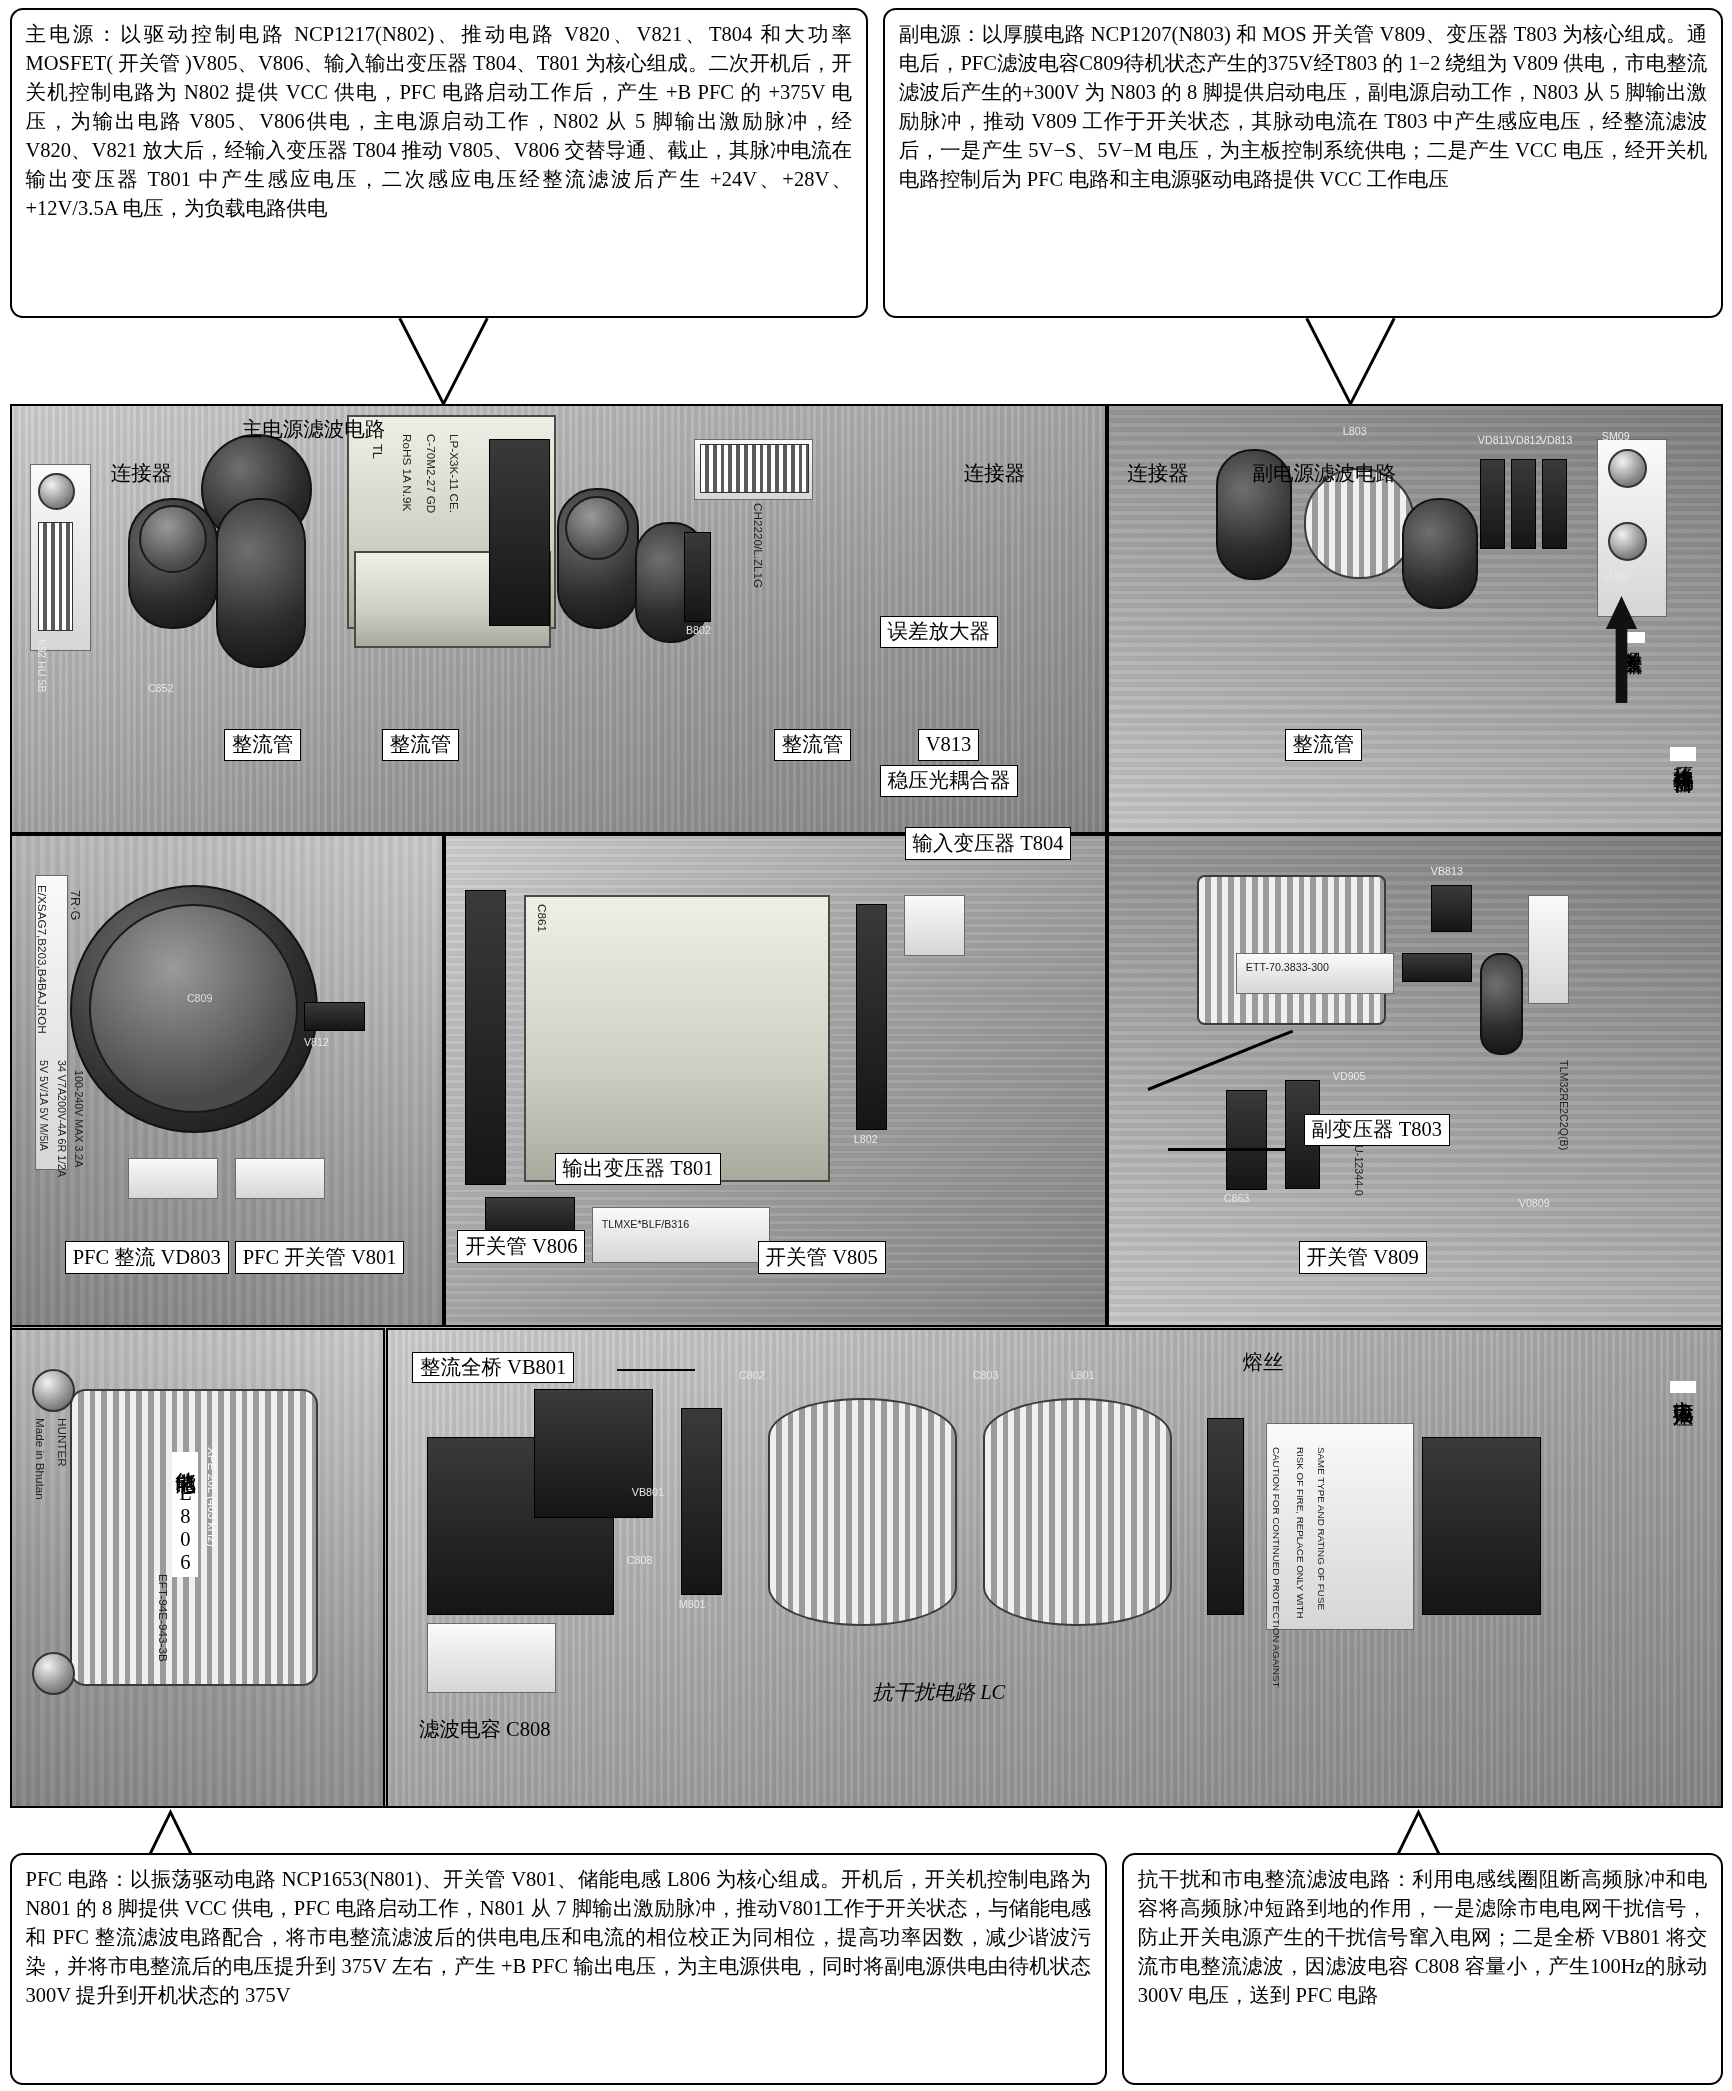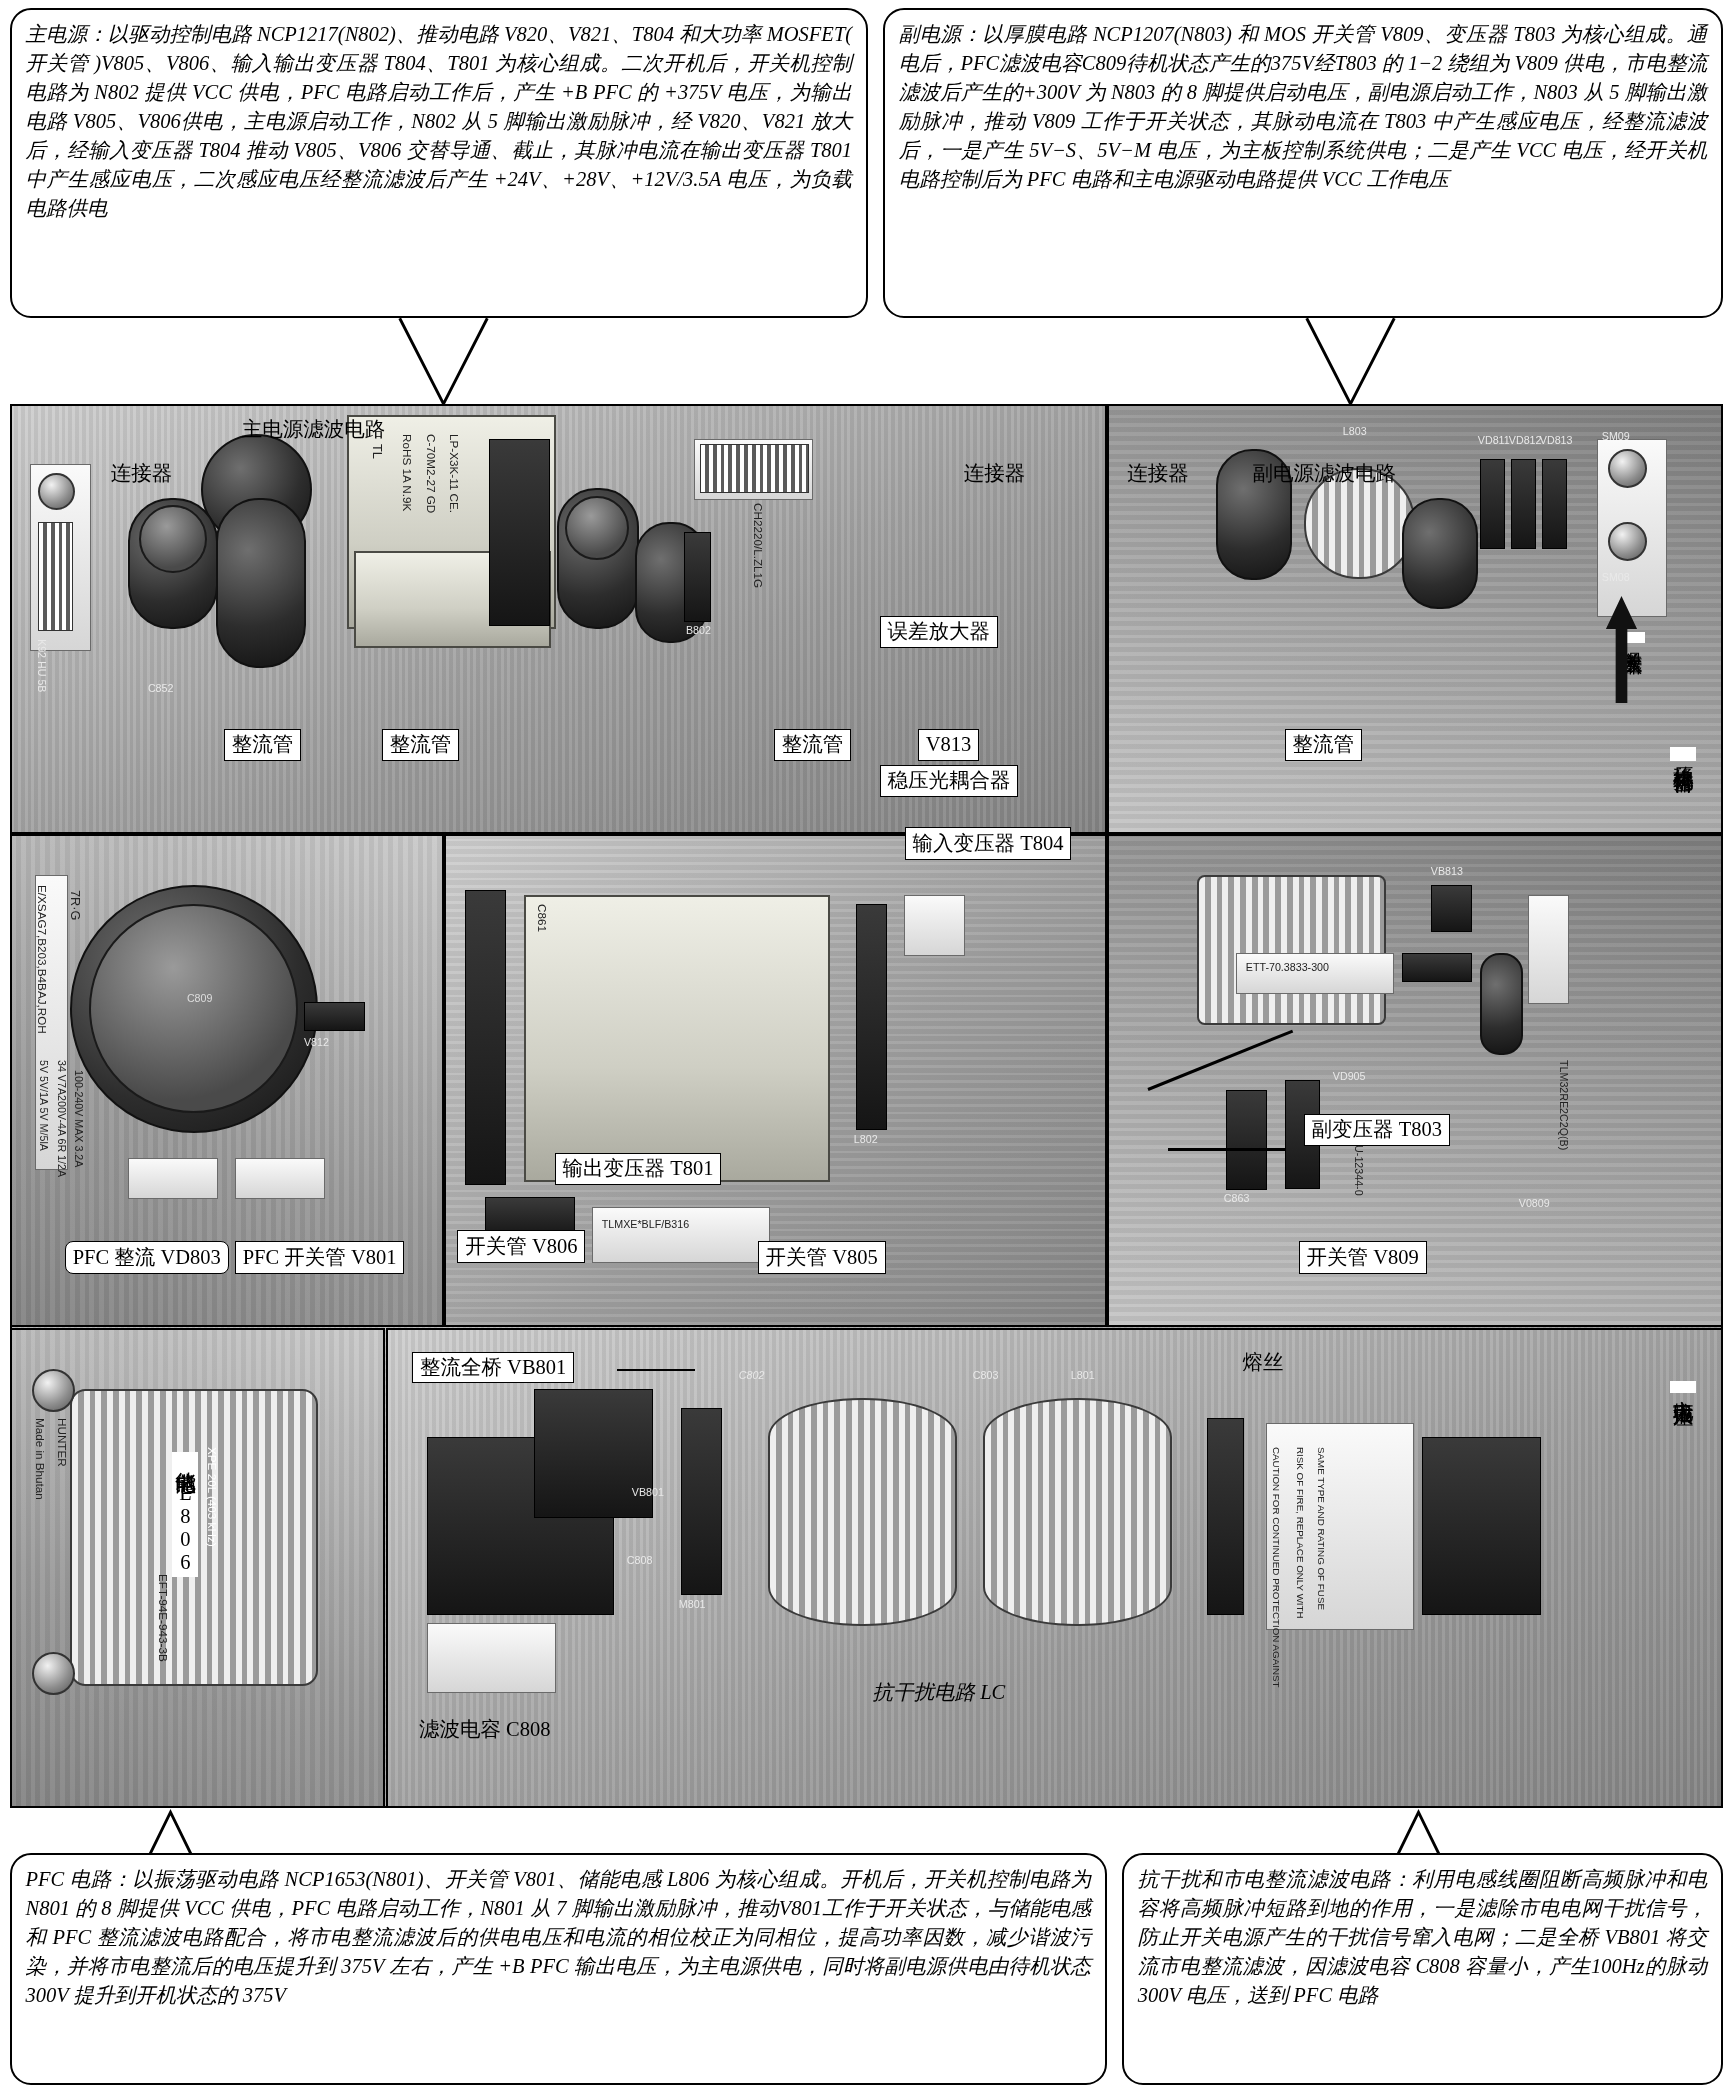--- a/index.html
+++ b/index.html
@@ -9,28 +9,27 @@
     color:#000;
     position:relative;
     overflow:hidden;
   }
   .page{position:relative;width:1732px;height:2092px;}
 
   
   .callout{
     position:absolute;
     border:2px solid #000;
-    border-radius:21px;
+    border-radius:13px;
     background:#fff;
     box-sizing:border-box;
     padding:9.8px 13.7px;
     font-size:20.5px;
     line-height:1.42;
     text-align:justify;
-    font-style:italic;
   }
   .callout p{margin:0;}
 
   
   .pointer{position:absolute;}
   .pointer svg{display:block;}
 
   
   .board{
     position:absolute;
@@ -209,21 +208,21 @@
       <div class="tinyd" style="left:25px;top:49px;writing-mode:vertical-rl;font-size:11.7px;">E/XSAG7,B203,B4BAJ,ROH</div>
       <div class="tinyd" style="left:57px;top:54px;writing-mode:vertical-rl;font-size:12.7px;">7R·G</div>
       <div class="tinyd" style="left:27px;top:224px;writing-mode:vertical-rl;font-size:10.7px;">5V  5V/1A  5V  M/5lA</div>
       <div class="tinyd" style="left:45px;top:224px;writing-mode:vertical-rl;font-size:10.7px;">34 V7A200V-4A 6R 1/2A</div>
       <div class="tinyd" style="left:62px;top:234px;writing-mode:vertical-rl;font-size:10.7px;">100-240V MAX 3.2A</div>
       <div class="wht" style="left:117px;top:322px;width:88px;height:39px;"></div>
       <div class="wht" style="left:224px;top:322px;width:88px;height:39px;"></div>
       <div class="blk" style="left:293px;top:166px;width:59px;height:27px;"></div>
       <div class="tiny" style="left:293px;top:200px;">V812</div>
 
-      <div class="lbl box" style="left:54px;top:405px;line-height:1.3;border-radius:8px;">
+      <div class="lbl box" style="left:54px;top:405px;line-height:1.3;">
         <span>PFC 整流 VD803</span>
       </div>
       <div class="lbl box" style="left:224px;top:405px;line-height:1.3;">
         <span>PFC 开关管 V801</span>
       </div>
     </div>
 
     <div class="sect tint4" style="left:432px;top:428px;width:663px;height:493px;">
       <div class="xfmr" style="left:78px;top:59px;width:302px;height:283px;"></div>
       <div class="tinyd" style="left:90px;top:68px;writing-mode:vertical-rl;font-size:11.7px;">C861</div>

